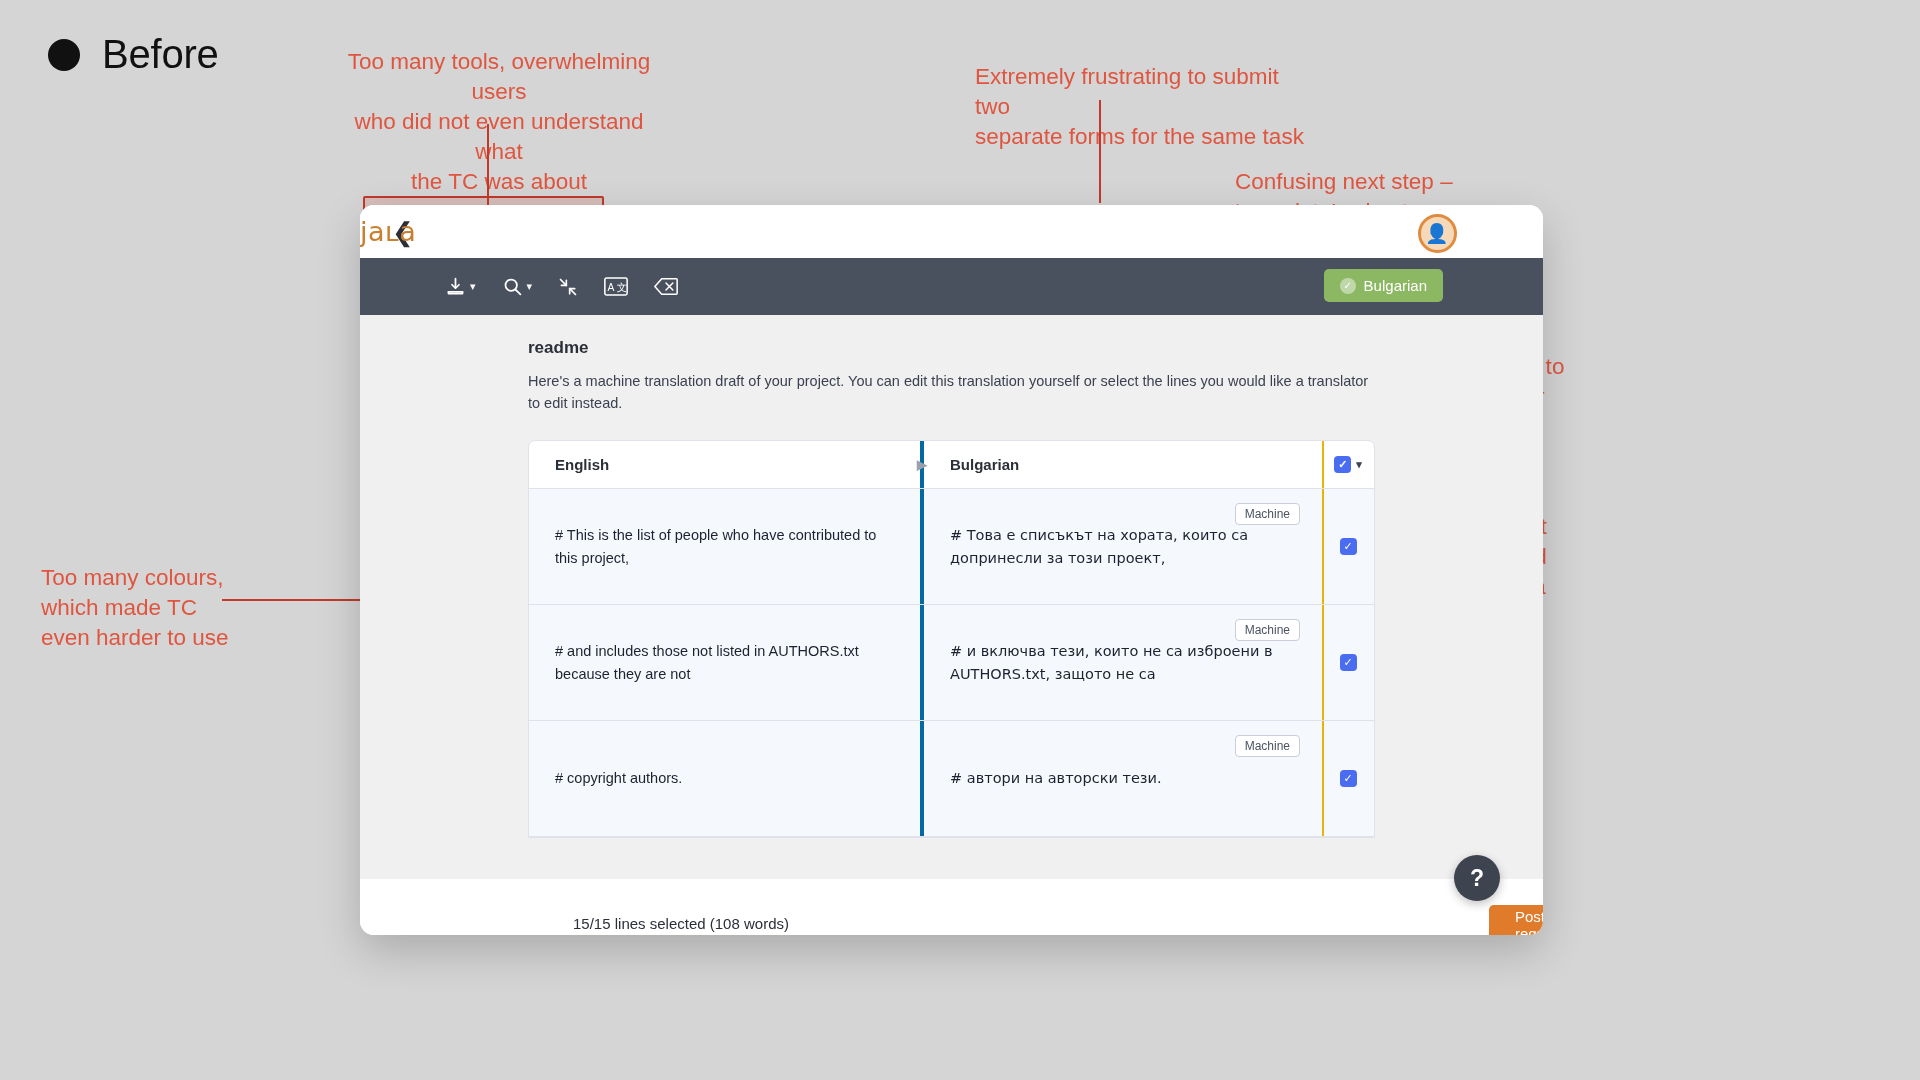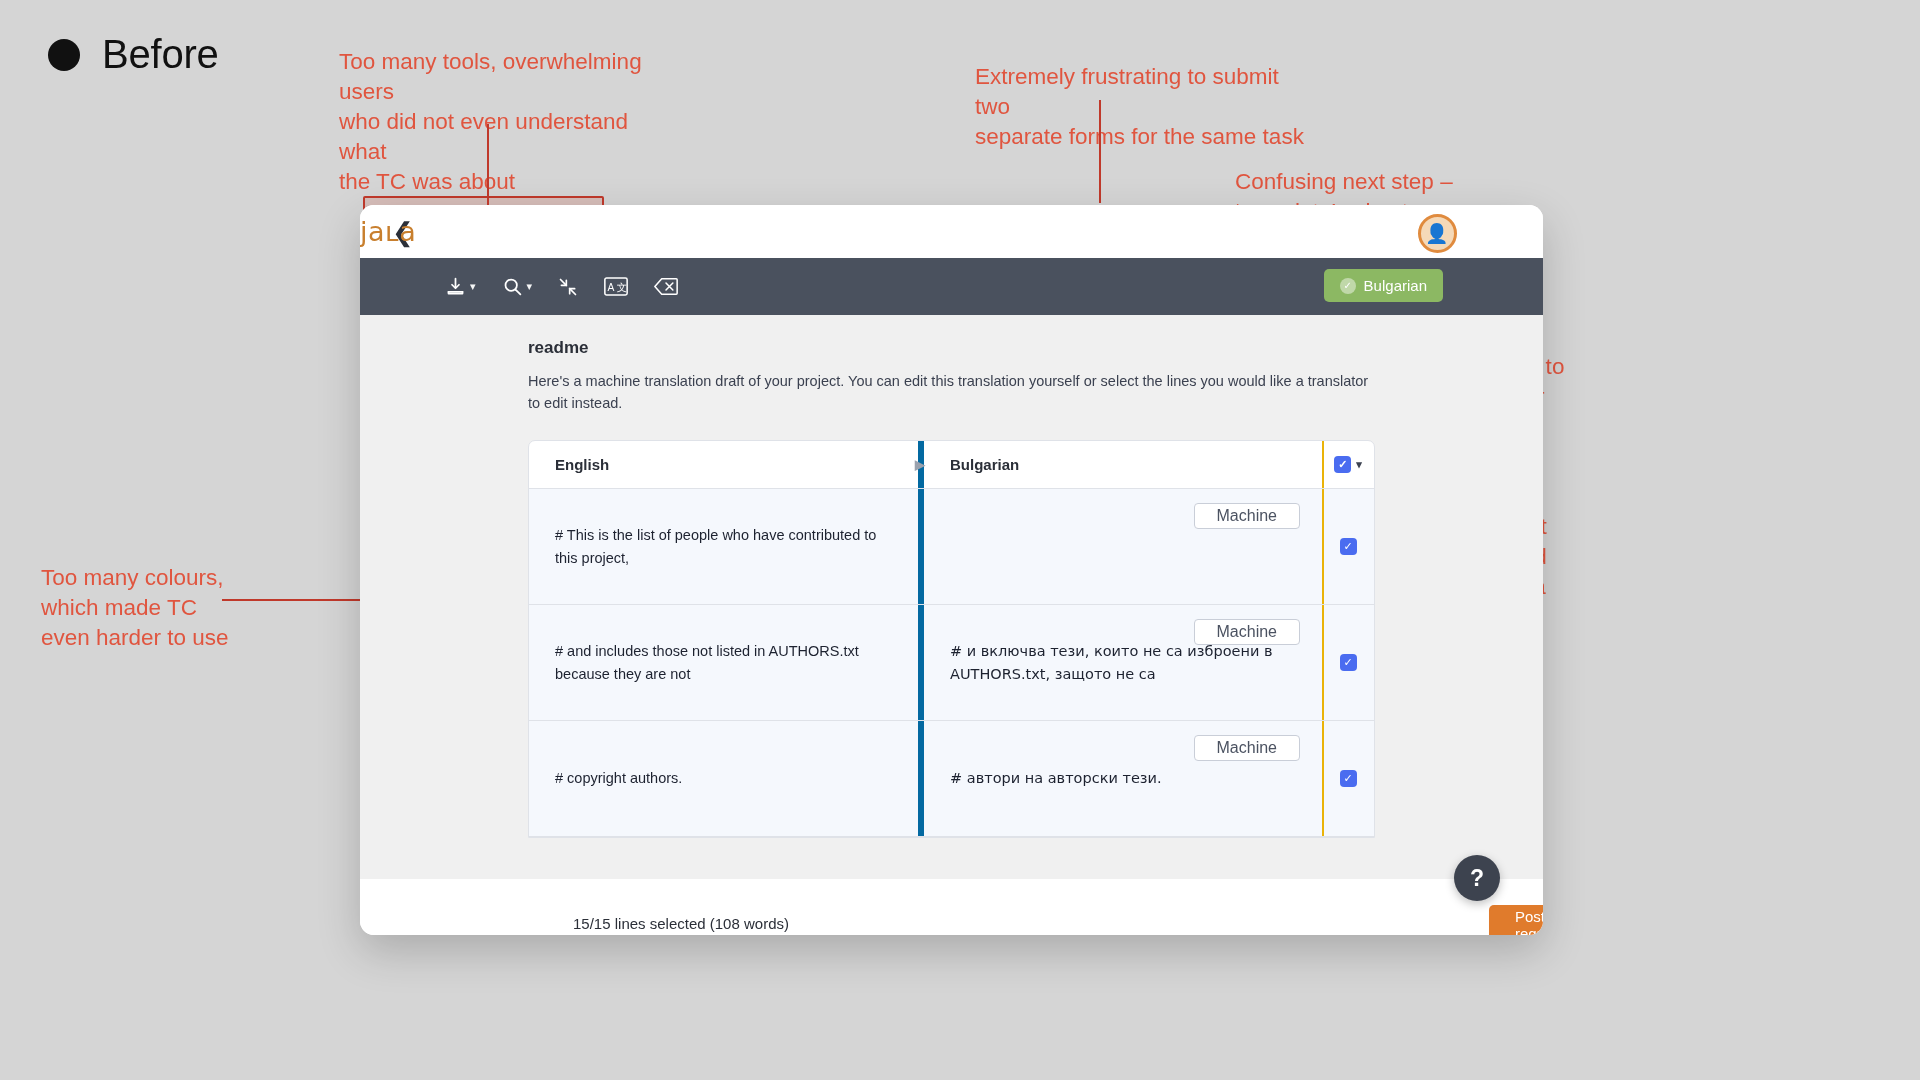--- a/index.html
+++ b/index.html
@@ -66,33 +66,33 @@
   #doc-desc{position:absolute;left:168px;top:56px;width:855px;font-size:14.5px;color:#3b4150;line-height:1.5;}
 
   
   #table{
     position:absolute;left:168px;top:125px;width:845px;
     background:#fff;border:1px solid #dfe2e8;border-radius:7px 7px 0 0;overflow:hidden;
   }
   .trow{display:flex;border-bottom:1px solid #dfe2e8;}
   .thead .cell{font-weight:bold;font-size:15px;color:#2b2f38;height:47px;display:flex;align-items:center;}
   .cell{box-sizing:border-box;padding:0 26px;}
-  .c-src{width:395px;border-right:6px solid #0369a1;position:relative;}
+  .c-src{width:395px;border-right:4px solid #0369a1;position:relative;}
   .c-tgt{width:400px;border-right:2px solid #eab308;position:relative;}
   .c-chk{width:48px;display:flex;align-items:center;justify-content:center;padding:0;}
   .thead .c-src{display:flex;align-items:center;justify-content:space-between;padding-right:0;}
   #arrow-sep{color:#9aa1ad;font-size:13px;margin-right:-7px;}
   .trow.body{background:#f5f8fd;min-height:115px;}
   .trow.body .c-src,.trow.body .c-tgt{display:flex;align-items:center;}
   .srctext,.tgttext{font-size:14.5px;color:#1d2230;line-height:1.55;}
   .tgttext{font-family:"DejaVu Sans",sans-serif;}
   .badge{
     position:absolute;right:22px;top:14px;
-    font-size:16px;color:#4b5261;background:#fff;
-    border:1px solid #c9ced8;border-radius:4px;padding:3px 22px;
+    font-size:12px;color:#4b5261;background:#fff;
+    border:1px solid #c9ced8;border-radius:4px;padding:3px 9px;
   }
   .chk{width:17px;height:17px;border-radius:4px;background:#4a6cf0;
     display:flex;align-items:center;justify-content:center;color:#fff;font-size:11px;line-height:1;cursor:pointer;}
   .thead .c-chk{gap:5px;}
   .thead .c-chk .chev{font-size:11px;color:#3b4150;}
 
   
   #app-footer{height:92px;background:#fff;position:relative;}
   #lines-indicator{position:absolute;left:213px;top:36px;font-size:15px;color:#2b2f38;}
   #lines-indicator b{font-weight:normal;}
@@ -109,21 +109,21 @@
   }
 </style>
 </head>
 <body>
 
 <div class="abs" id="slide-title-group">
   <div id="slide-bullet"></div>
   <div id="slide-title">Before</div>
 </div>
 
-<div class="abs anno" style="left:339px;top:47px;width:320px;">Too many tools, overwhelming users
+<div class="abs anno" style="left:339px;top:47px;width:320px;text-align:center;">Too many tools, overwhelming users
 who did not even understand what
 the TC was about</div>
 <div class="abs anno" style="left:975px;top:62px;width:330px;">Extremely frustrating to submit two
 separate forms for the same task</div>
 <div class="abs anno" style="left:1235px;top:167px;width:300px;">Confusing next step –
 ‘complete’ using top or
 bottom button?</div>
 <div class="abs anno" style="left:1313px;top:352px;width:300px;">Unclear that users had to
 select the lines in order
 to proceed</div>
@@ -231,20 +231,21 @@
           <span class="chev">▾</span>
         </div>
       </div>
 
       <div class="trow body">
         <div class="cell c-src">
           <span class="srctext"># This is the list of people who have contributed to this project,</span>
         </div>
         <div class="cell c-tgt">
           <span class="badge">Machine</span>
+          <span class="tgttext"># Това е списъкът на хората, които са допринесли за този проект,</span>
         </div>
         <div class="cell c-chk">
           <span class="chk">✓</span>
         </div>
       </div>
 
       <div class="trow body">
         <div class="cell c-src">
           <span class="srctext"># and includes those not listed in AUTHORS.txt because they are not</span>
         </div>

